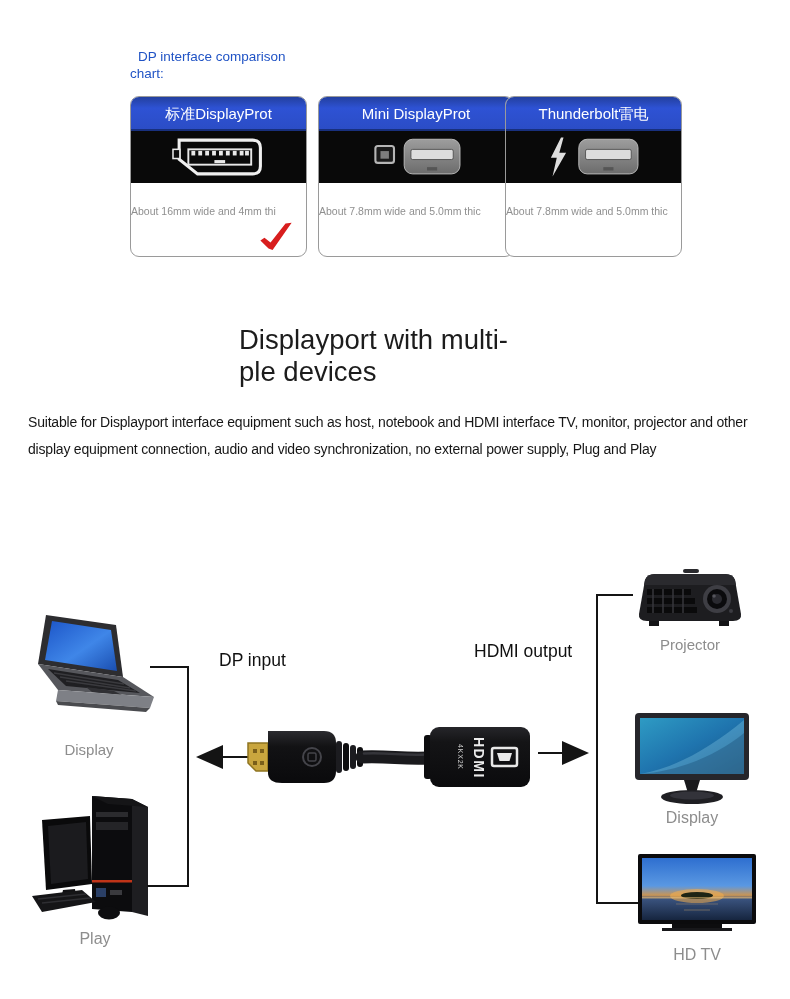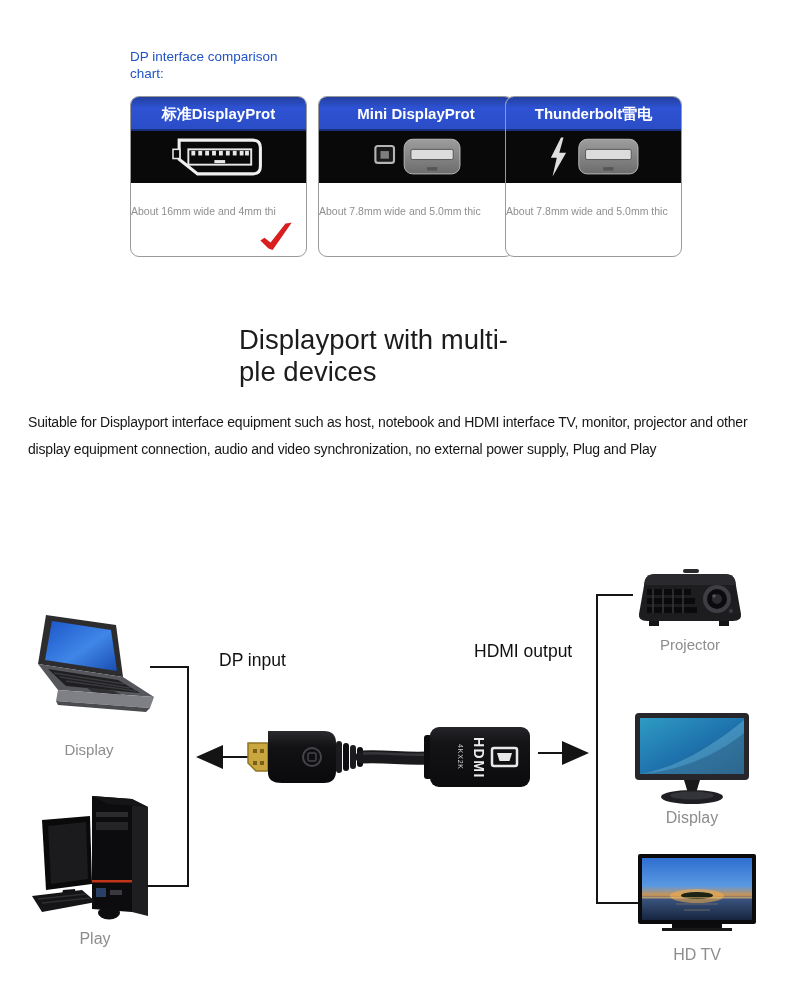--- a/index.html
+++ b/index.html
@@ -8,21 +8,21 @@
 
   
   .chart-title { position:absolute; left:130px; top:49px; width:220px;
     font-size:13.5px; line-height:16.5px; color:#2053c5; }
   .card { position:absolute; top:96px; width:177px; height:161px;
     border:1px solid #9a9a9a; border-radius:9px; background:#fff; overflow:hidden; }
   .card-1 { left:130px; } .card-2 { left:318px; width:196px; } .card-3 { left:505px; }
   .card-header { position:absolute; top:0; left:0; right:0; height:34px;
     background:linear-gradient(180deg,#23409f 0%, #2e52d4 35%, #2b4dc6 100%);
     border-bottom:2px solid #18307e;
-    color:#fff; font-size:15px; font-weight:bold; text-align:center; line-height:33px; }
+    color:#fff; font-size:15px; font-weight:normal; text-align:center; line-height:33px; }
   .card-black { position:absolute; top:34px; left:0; right:0; height:52px; background:#090909;
     display:flex; align-items:center; justify-content:center; }
   .card-note { position:absolute; top:108px; left:0; right:0; text-align:left;
     font-size:10.5px; color:#8f8f8f; }
   .card-check { position:absolute; right:9px; top:121px; width:42px; height:34px; }
 
   
   .heading { position:absolute; left:239px; top:324px; font-size:27.5px; line-height:31.5px; color:#1c1c1c; }
   .desc { position:absolute; left:28px; top:409px; width:730px; font-size:14px;
     letter-spacing:-0.2px; line-height:27px; color:#161616; }
@@ -38,21 +38,21 @@
     border-top:12px solid transparent; border-bottom:12px solid transparent;
     border-left:27px solid #141414; }
   .abs { position:absolute; }
 </style>
 </head>
 <body>
 
 <div class="page">
 
   <div class="chart-title">
-    <span style="display:block;">DP interface comparison</span>
+    <span style="display:block;margin-left:8px;">DP interface comparison</span>
     <span style="display:block;">chart:</span>
   </div>
 
   <div class="card card-1">
     <div class="card-header">标准DisplayProt</div>
     <div class="card-black">
       <svg width="126" height="46" viewBox="0 0 132 60">
         <path d="M14,8 H110 Q120,8 120,18 V42 Q120,52 110,52 H38 L14,33 Z" fill="#0a0a0a" stroke="#f0f0f0" stroke-width="4"></path>
         <rect x="6" y="20" width="9" height="12" fill="#0a0a0a" stroke="#e8e8e8" stroke-width="2"></rect>
         <rect x="26" y="20" width="82" height="20" fill="none" stroke="#e8e8e8" stroke-width="2.5"></rect>

